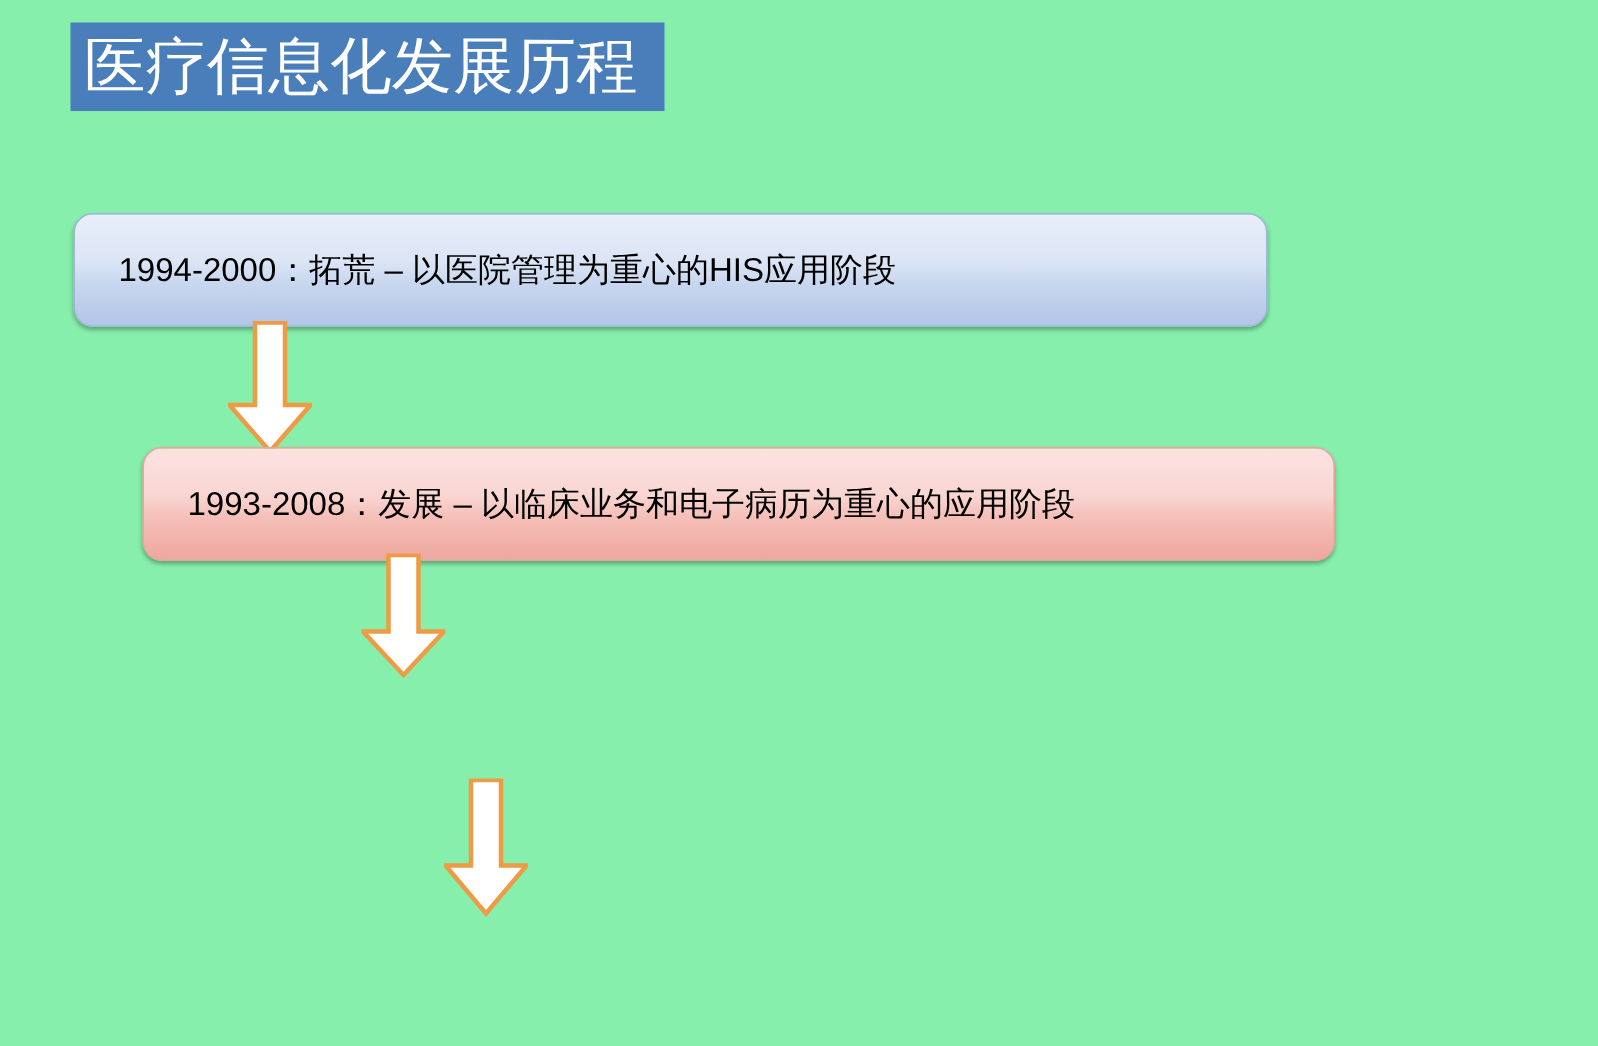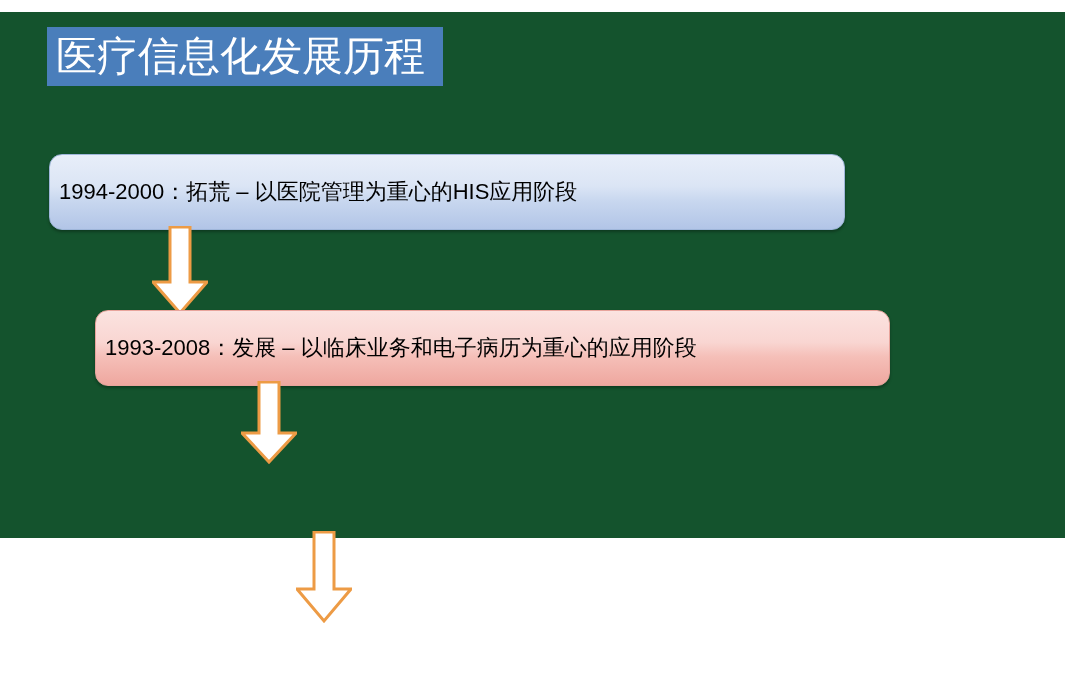--- a/index.html
+++ b/index.html
@@ -10,24 +10,24 @@
   body {
     width: 1065px;
     height: 697px;
     position: relative;
     overflow: hidden;
     font-family: "Liberation Sans", "DejaVu Sans", sans-serif;
   }
 
   #stage {
     position: absolute;
-    left: 0; top: 12px;
+    left: 0; top: 0;
     width: 1065px;
-    height: 526px;
-    background: #14532d;
+    height: 697px;
+    background: #86efac;
   }
 
   
   .title-banner {
     position: absolute;
     left: 47px;
     top: 15px;
     width: 396px;
     height: 59px;
     background: #4a7ebb;
@@ -52,21 +52,21 @@
     border-radius: 13px;
     display: flex;
     align-items: center;
     box-shadow: 0 2px 3px rgba(0,0,0,0.30);
   }
   .stage-box .box-text {
     font-size: 22px;
     line-height: 28px;
     color: #000000;
     white-space: nowrap;
-    padding-left: 9px;
+    padding-left: 29px;
     font-weight: 400;
   }
 
   
   #box-1 {
     left: 49px;
     top: 142px;
     width: 796px;
     height: 76px;
     border: 1px solid #9fb6da;

